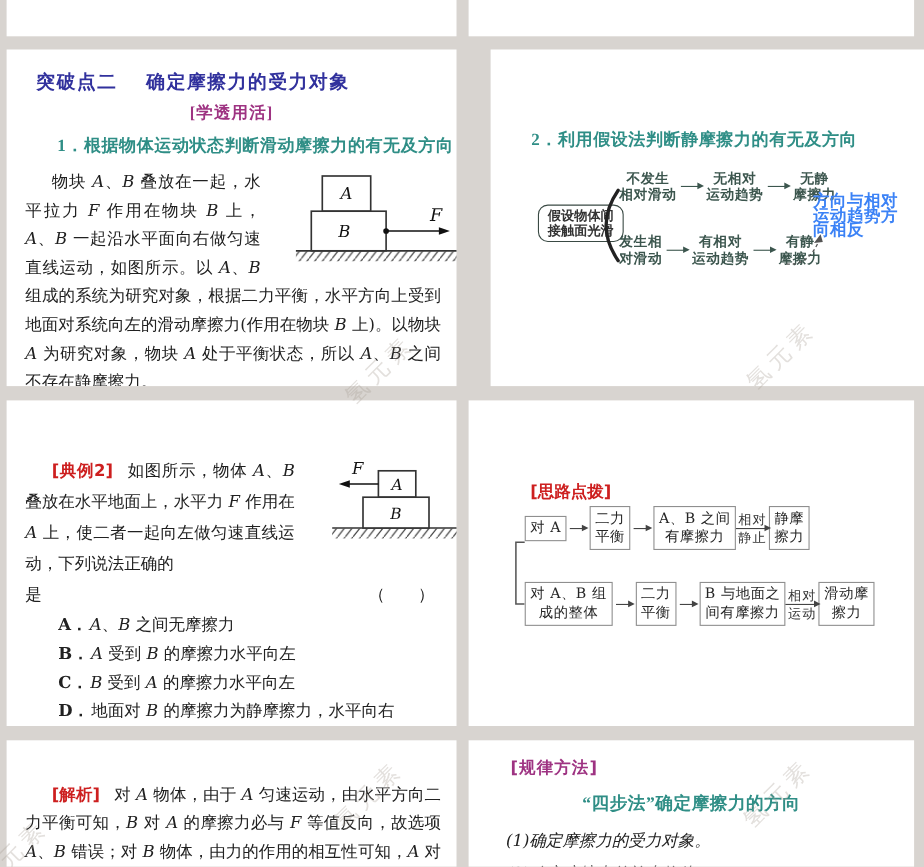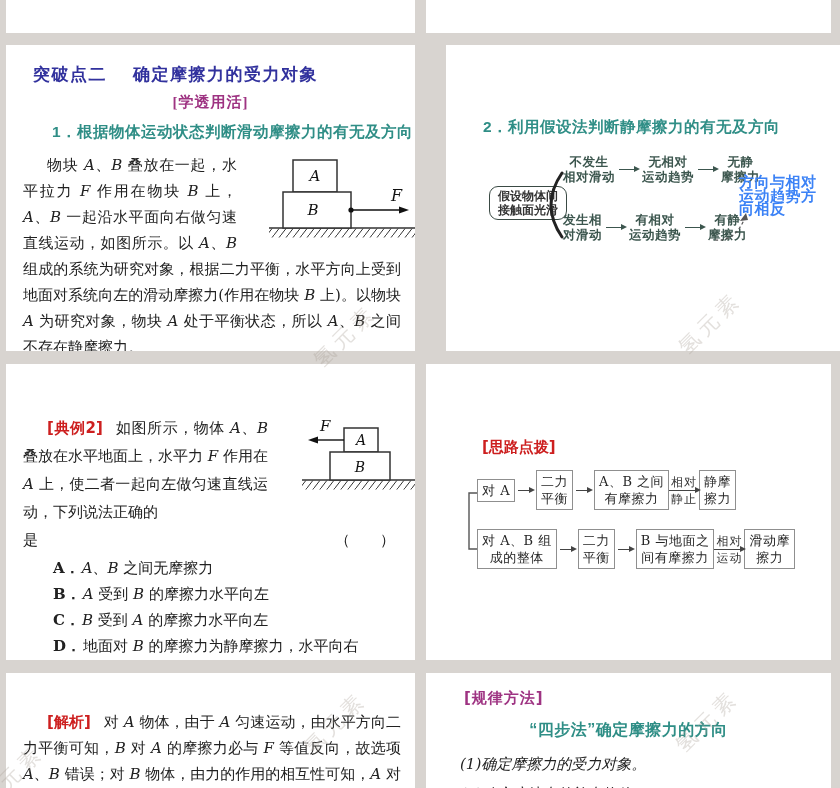--- a/index.html
+++ b/index.html
@@ -17,21 +17,21 @@
 
   i{font-style:italic;}
 
   
   .sec-title{display:flex;gap:26px;margin:18px 0 0 27px;font-family:"DejaVu Sans",sans-serif;
              font-weight:bold;font-size:17px;color:#31319d;letter-spacing:1.5px;}
   .tag-magenta{color:#9e3382;font-weight:bold;font-family:"DejaVu Sans",sans-serif;font-size:15px;letter-spacing:1px;}
   .tag-red{color:#cd1f1f;font-weight:bold;font-family:"DejaVu Sans",sans-serif;font-size:15px;}
   .center{text-align:center;font-family:Liberation Serif, serif;}
   #p1a .tag-magenta{margin-top:7px;}
-  .h-teal{font-family:Liberation Sans, sans-serif;font-weight:bold;font-size:15.5px;color:#2f8e86;letter-spacing:.5px;}
+  .h-teal{font-family:Liberation Serif, serif;font-weight:bold;font-size:15.5px;color:#2f8e86;letter-spacing:.5px;}
   #p1a .h-teal{margin:10px 0 0 46px;}
   .para{margin:9px 14px 0 17px;font-size:15px;line-height:26px;text-align:justify;}
   .indent{text-indent:1.6em;}
   figure{margin:0;}
   .fig1{float:right;width:158px;height:88px;margin:2px 0 4px 6px;}
   .fig2{float:right;width:125px;height:82px;margin:2px 0 4px 8px;}
 
   
   #p1b{font-family:"DejaVu Sans",sans-serif;margin-left:20px;}
   #m2-heading{position:absolute;left:37px;top:72px;}
@@ -60,21 +60,21 @@
 
   
   #hint-tag{position:absolute;left:56px;top:74px;}
   .box{border:1px solid #8f8f8f;padding:2px 4px;font-size:13px;line-height:17px;text-align:center;
        white-space:pre-line;color:#262626;letter-spacing:.5px;background:#fff;}
   .ba{position:relative;width:15px;height:0;border-top:1.6px solid #444;margin:0 3px;}
   .ba::after{content:"";position:absolute;right:-2px;top:-4px;border-left:6px solid #444;
              border-top:3.3px solid transparent;border-bottom:3.3px solid transparent;}
   .la{display:flex;flex-direction:column;align-items:center;font-size:12px;line-height:14px;color:#333;letter-spacing:1px;}
   .la .ba{width:30px;margin:1px 0;}
-  #flow2-r1{left:51px;top:106px;}
+  #flow2-r1{left:51px;top:96px;}
   #flow2-r2{left:51px;top:165px;}
   #flow2-conn{position:absolute;left:36px;top:121px;}
 
   
   .sol{margin:36px 14px 0 17px;font-size:15px;line-height:26px;text-align:justify;text-indent:1.6em;}
   .sol .tag-red{margin-right:8px;}
 
   
   #rule-tag{margin:16px 0 0 38px;}
   #rule-heading{margin-top:12px;font-size:16px;text-align:center;}

